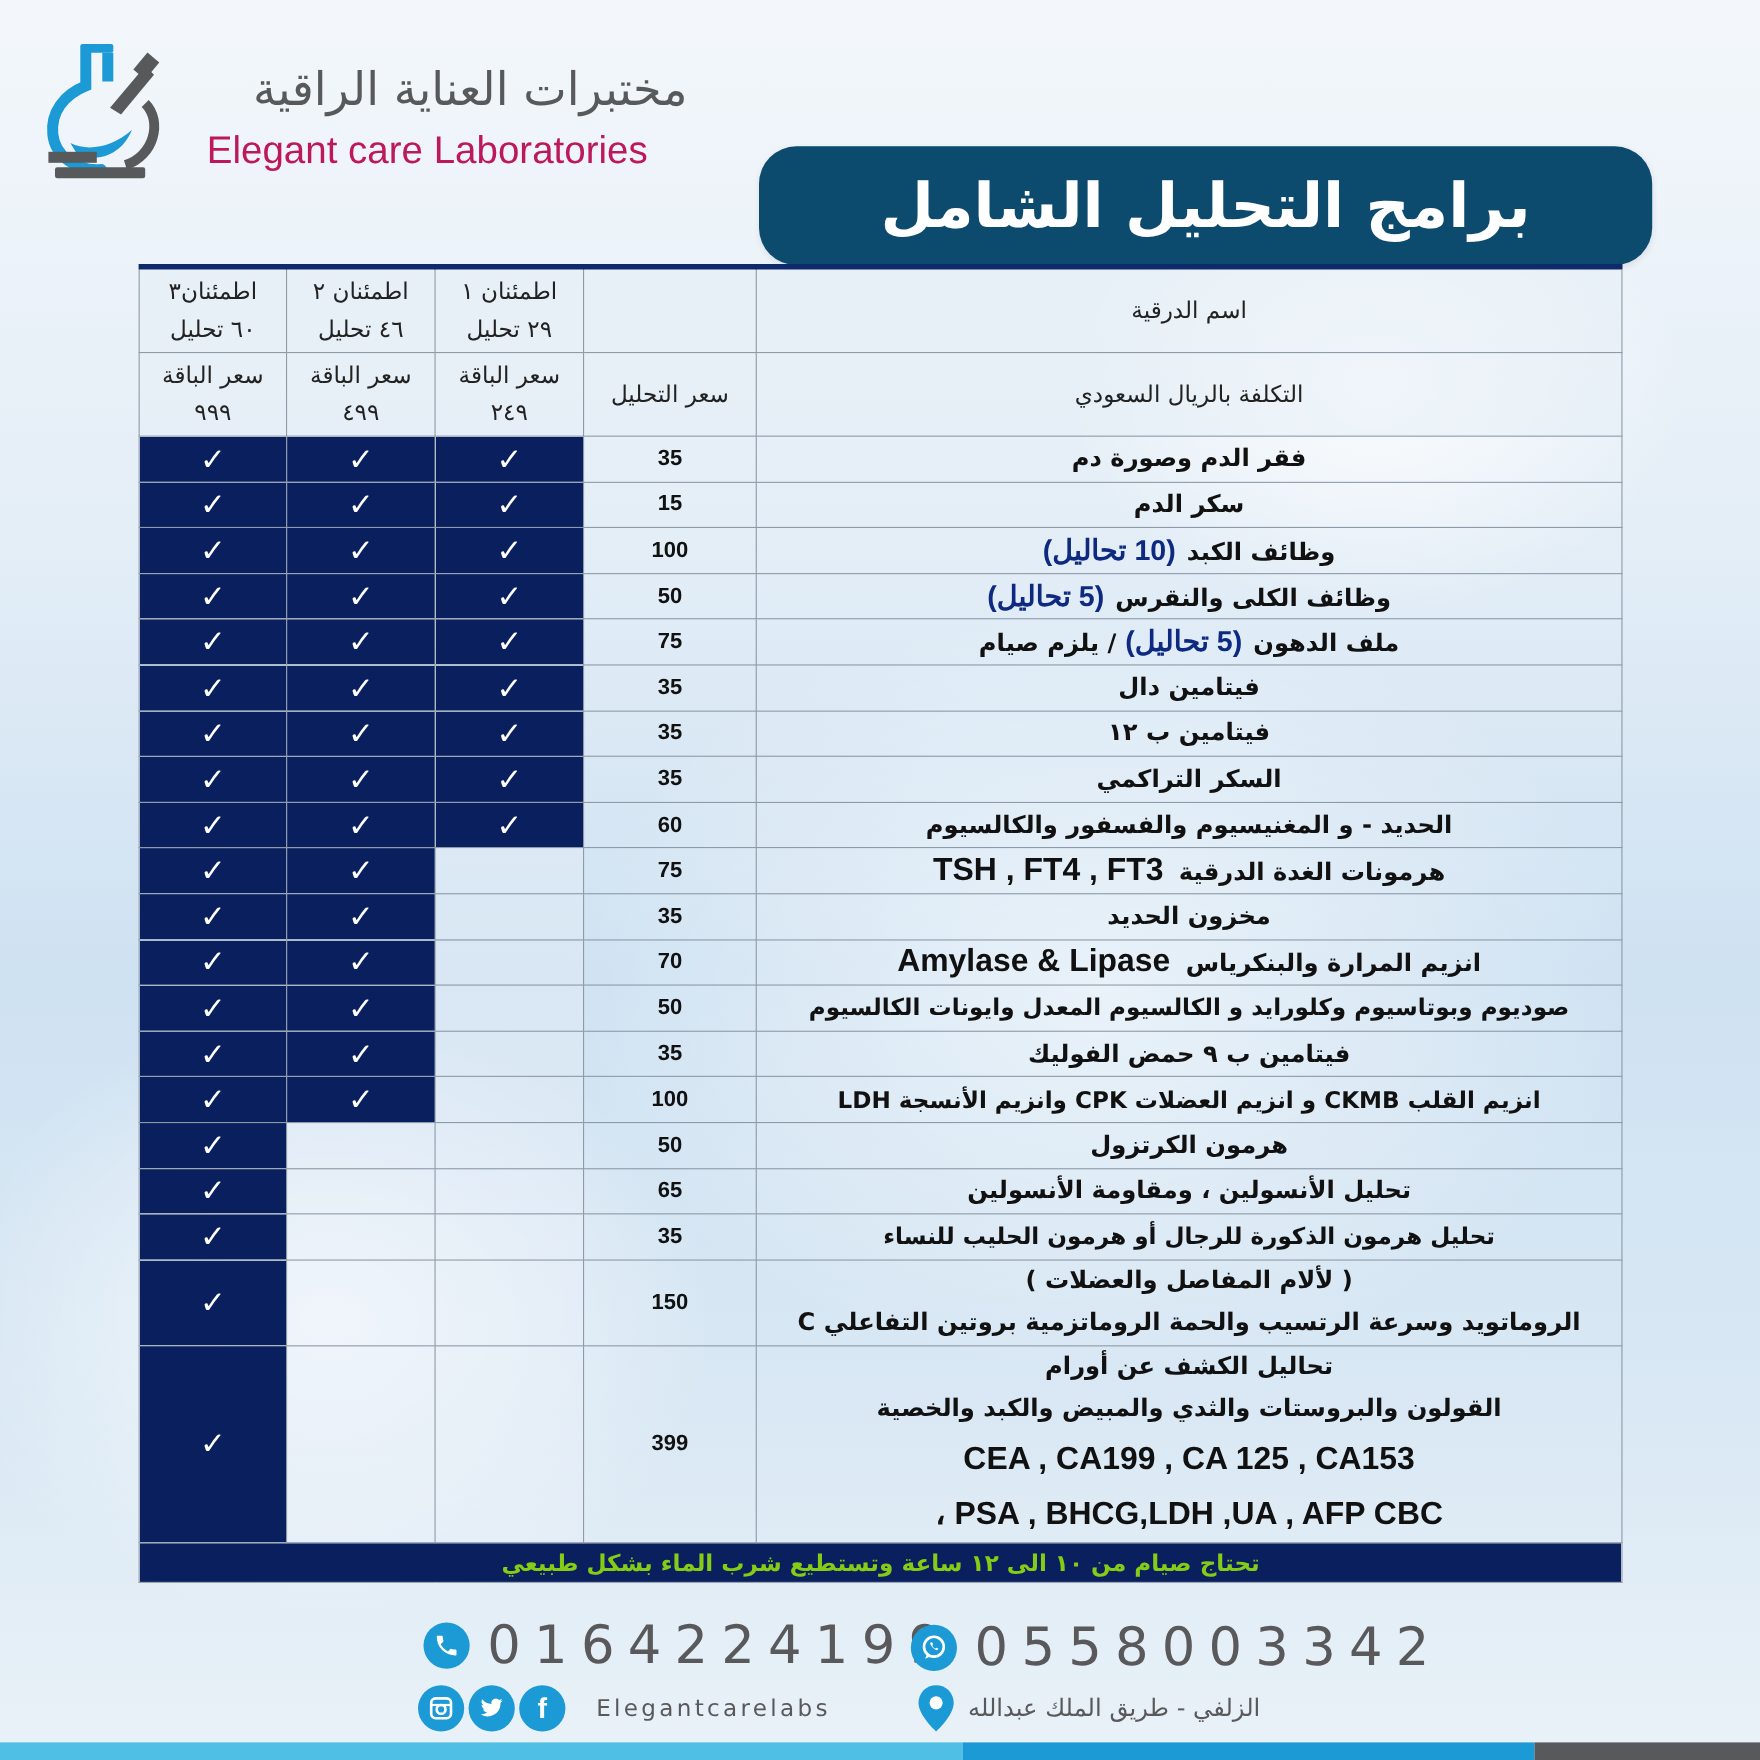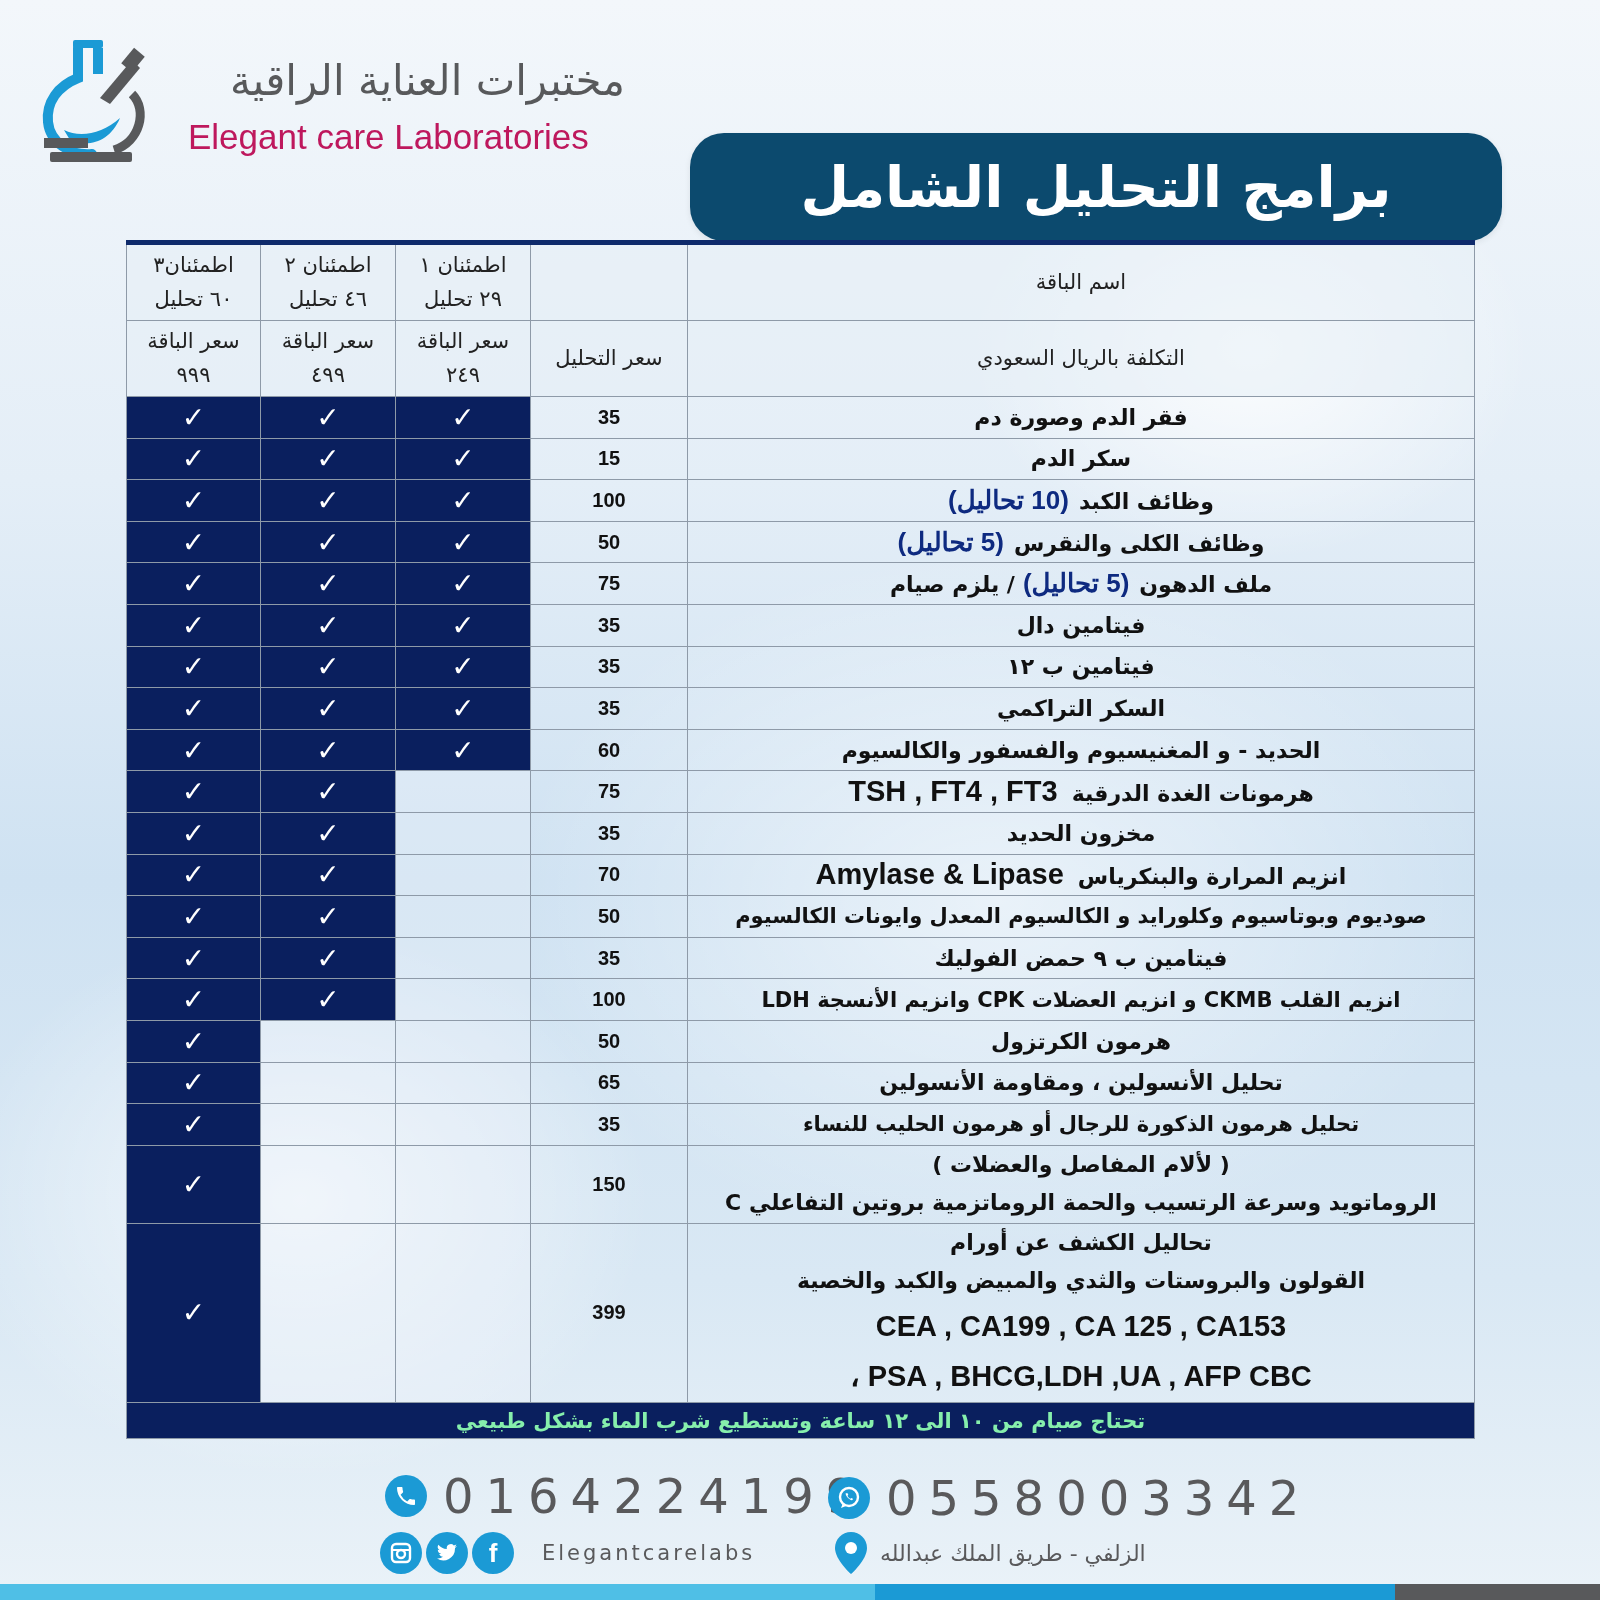--- a/index.html
+++ b/index.html
@@ -65,21 +65,21 @@
   td.name {
     font-family: "DejaVu Sans", sans-serif; font-weight: bold; font-size: 22px; color: #111;
     direction: rtl; white-space: nowrap;
   }
   td.name .blue { color: #0e2a80; font-family: Liberation Sans, sans-serif; font-size: 26px; }
   td.name .lat { font-family: "Liberation Sans", sans-serif; font-size: 29px; }
   tr.r td { height: 41.6px; }
   .multi-line { line-height: 1.75; }
   td.blank { background: rgba(235,242,249,0.35); }
   .footer-note td {
-    background: #0a1f5e; color: #86efac; height: 36px; border: none;
+    background: #0a1f5e; color: #84cc16; height: 36px; border: none;
     font-family: "DejaVu Sans", sans-serif; font-weight: bold; font-size: 21px; direction: rtl;
     text-align: center; padding-left: 200px;
   }
 
   
   .contact-row { position: absolute; display: flex; align-items: center; }
   .circle-icon {
     width: 42px; height: 42px; border-radius: 50%; background: #1b9ad5;
     display: inline-flex; align-items: center; justify-content: center;
     color: #fff; font-family: "Liberation Sans", sans-serif; font-weight: bold;
@@ -140,21 +140,21 @@
       </td>
       <td class="hdr-cell">
         <div>اطمئنان ٢</div>
         <div>٤٦ تحليل</div>
       </td>
       <td class="hdr-cell">
         <div>اطمئنان ١</div>
         <div>٢٩ تحليل</div>
       </td>
       <td></td>
-      <td class="hdr-cell">اسم الباقة</td>
+      <td class="hdr-cell">اسم الدرقية</td>
     </tr>
     <tr class="hdr-sub">
       <td class="hdr-cell">
         <div>سعر الباقة</div>
         <div>٩٩٩</div>
       </td>
       <td class="hdr-cell">
         <div>سعر الباقة</div>
         <div>٤٩٩</div>
       </td>

